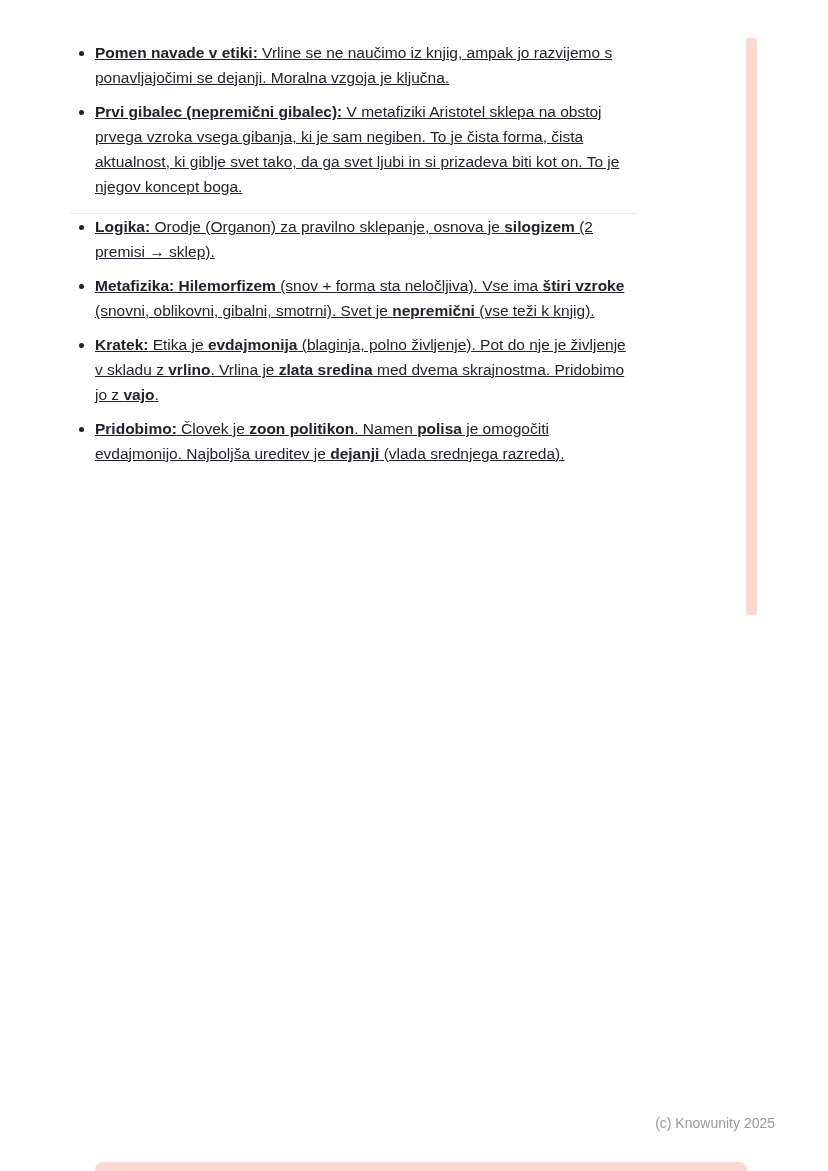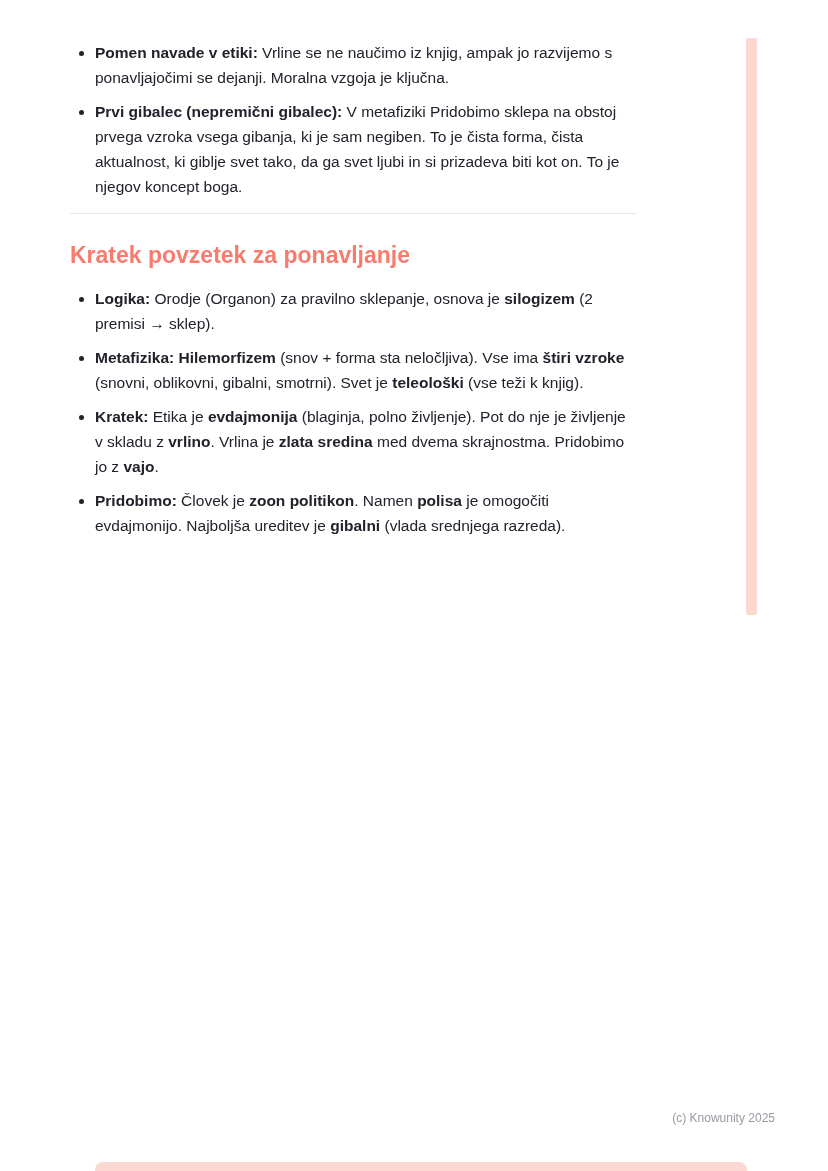--- a/index.html
+++ b/index.html
@@ -18,21 +18,21 @@
     width: 567px;
     color: #23222c;
     font-size: 15.5px;
     line-height: 25px;
   }
   ul.bullets {
     list-style: disc;
     margin: 0;
     padding: 0 0 0 25px;
   }
-  ul.bullets li { margin: 0 0 9px 0; }
+  ul.bullets li { margin: 0 0 9px 0; text-decoration: underline; }
   ul.bullets li::marker { color: #23222c; }
   strong { font-weight: 700; }
   hr.divider {
     border: none;
     border-top: 1px solid #e8e8ec;
     margin: 14px 0 0 0;
   }
   h2.heading {
     color: #f87b6e;
     font-size: 23px;
@@ -54,43 +54,42 @@
     bottom: 0;
     left: 95px;
     width: 652px;
     height: 9px;
     background: #fbd9d2;
     border-radius: 8px 8px 0 0;
   }
   .footer {
     position: absolute;
     right: 53px;
-    bottom: 46px;
-    font-size: 12px;
+    bottom: 40px;
+    font-size: 14px;
     color: #9a99a3;
   }
 </style>
 </head>
 <body>
 
 <div class="content">
   <ul class="bullets">
       <li><strong>Pomen navade v etiki:</strong><span> Vrline se ne naučimo iz knjig, ampak jo razvijemo s ponavljajočimi se dejanji. Moralna vzgoja je ključna.</span></li>
-      <li><strong>Prvi gibalec (nepremični gibalec):</strong><span> V metafiziki Pridobimo sklepa na obstoj prvega vzroka vsega gibanja, ki je sam negiben. To je čista forma, čista aktualnost, ki giblje svet tako, da ga svet ljubi in si prizadeva biti kot on. To je njegov koncept boga.</span></li>
+      <li><strong>Prvi gibalec (nepremični gibalec):</strong><span> V metafiziki Aristotel sklepa na obstoj prvega vzroka vsega gibanja, ki je sam negiben. To je čista forma, čista aktualnost, ki giblje svet tako, da ga svet ljubi in si prizadeva biti kot on. To je njegov koncept boga.</span></li>
     </ul>
 
   <hr class="divider">
 
-  <h2 class="heading">Kratek povzetek za ponavljanje</h2>
 
   <ul class="bullets">
       <li><strong>Logika:</strong><span> Orodje (Organon) za pravilno sklepanje, osnova je </span><strong>silogizem</strong><span> (2 premisi → sklep).</span></li>
-      <li><strong>Metafizika: Hilemorfizem</strong><span> (snov + forma sta neločljiva). Vse ima </span><strong>štiri vzroke</strong><span> (snovni, oblikovni, gibalni, smotrni). Svet je </span><strong>teleološki</strong><span> (vse teži k knjig).</span></li>
+      <li><strong>Metafizika: Hilemorfizem</strong><span> (snov + forma sta neločljiva). Vse ima </span><strong>štiri vzroke</strong><span> (snovni, oblikovni, gibalni, smotrni). Svet je </span><strong>nepremični</strong><span> (vse teži k knjig).</span></li>
       <li><strong>Kratek:</strong><span> Etika je </span><strong>evdajmonija</strong><span> (blaginja, polno življenje). Pot do nje je življenje v skladu z </span><strong>vrlino</strong><span>. Vrlina je </span><strong>zlata sredina</strong><span> med dvema skrajnostma. Pridobimo jo z </span><strong>vajo</strong><span>.</span></li>
-      <li><strong>Pridobimo:</strong><span> Človek je </span><strong>zoon politikon</strong><span>. Namen </span><strong>polisa</strong><span> je omogočiti evdajmonijo. Najboljša ureditev je </span><strong>gibalni</strong><span> (vlada srednjega razreda).</span></li>
+      <li><strong>Pridobimo:</strong><span> Človek je </span><strong>zoon politikon</strong><span>. Namen </span><strong>polisa</strong><span> je omogočiti evdajmonijo. Najboljša ureditev je </span><strong>dejanji</strong><span> (vlada srednjega razreda).</span></li>
     </ul>
 </div>
 
 <div class="side-accent"></div>
 
 <div class="footer">(c) Knowunity 2025</div>
 
 <div class="bottom-accent"></div>
 
 </body></html>

